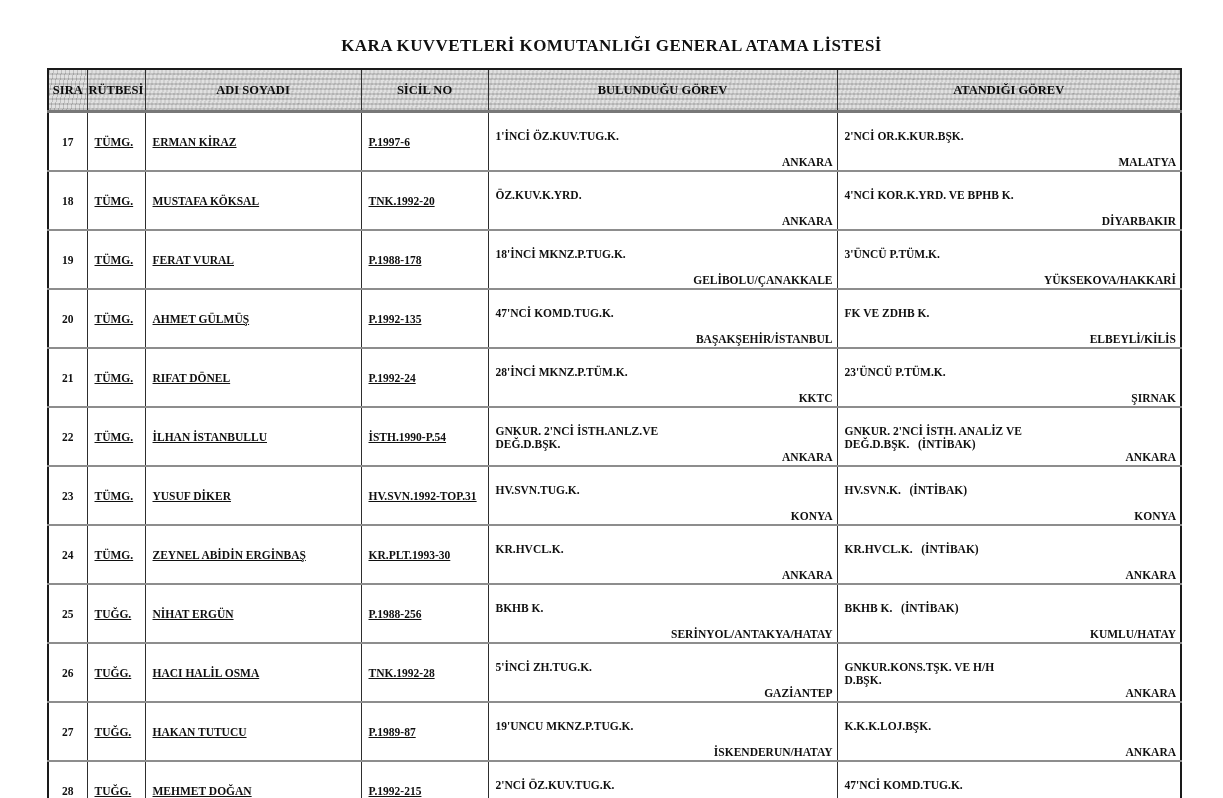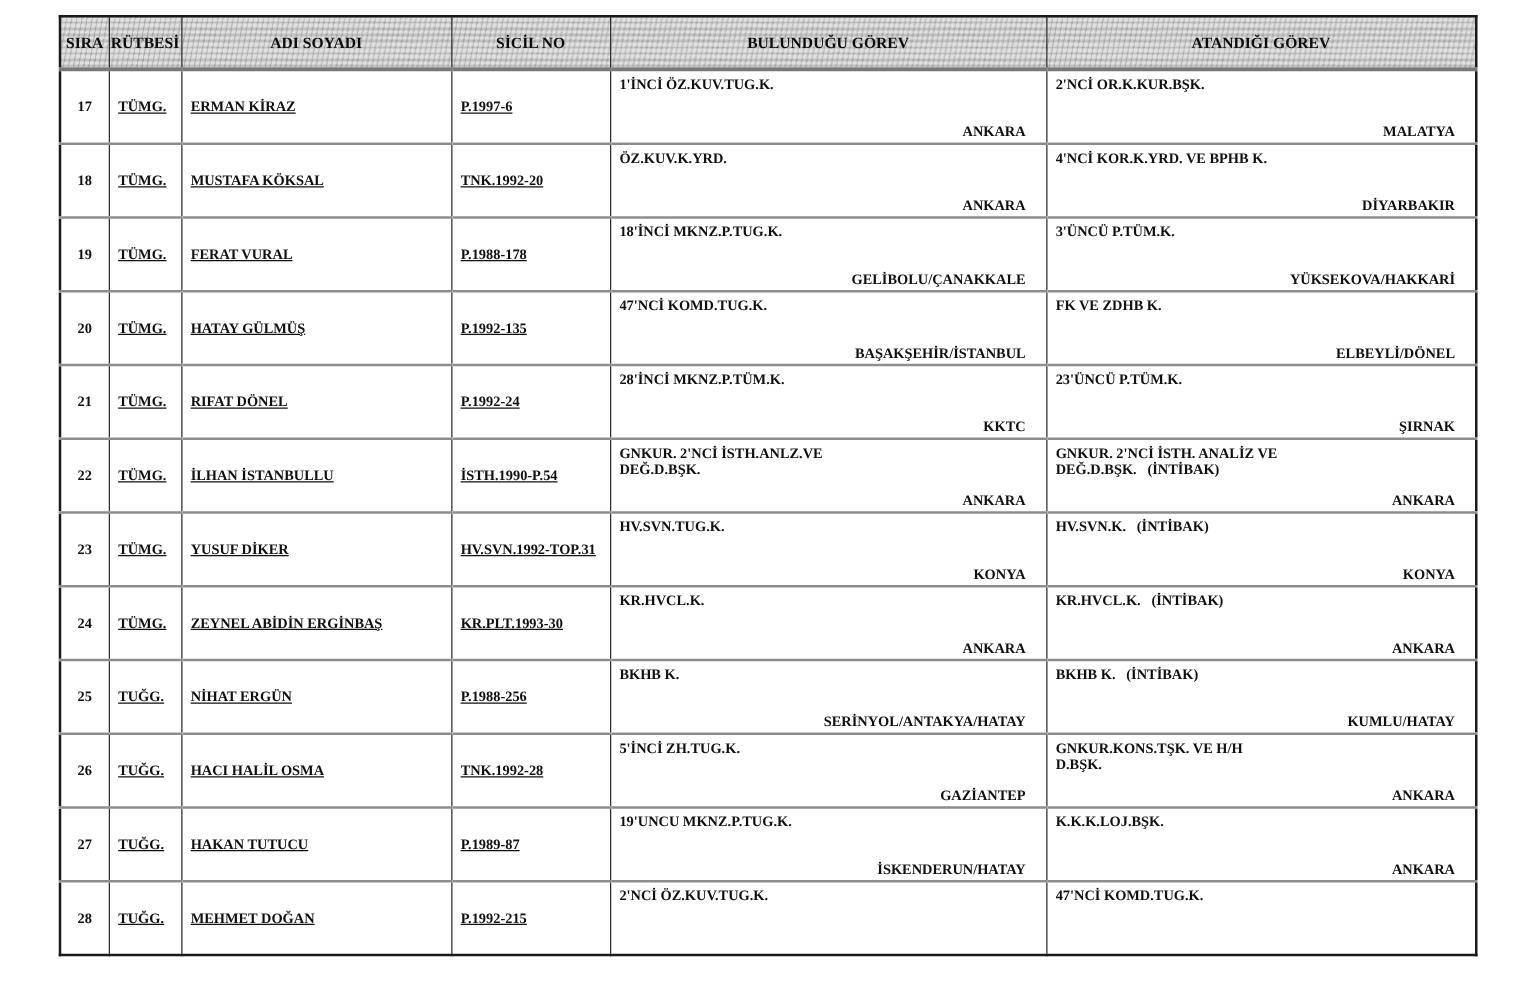--- a/index.html
+++ b/index.html
@@ -68,32 +68,34 @@
   td.cell-sira { text-align: center; }
   td.cell-rutbesi, td.cell-adi-soyadi, td.cell-sicil-no { padding-left: 7px; text-decoration: underline; }
   td.gorev-cell {
     position: relative;
     vertical-align: top;
     padding: 5px 6px 14px 7px;
   }
   .gorev-text {
     white-space: pre-wrap;
     line-height: 13px;
+    margin-top: 12px;
   }
   .yer-text {
     position: absolute;
-    right: 16px;
+    right: 4px;
     bottom: 1px;
     line-height: 13px;
   }
 </style>
 </head>
 <body>
 
 <div class="page">
+  <div class="page-title">KARA KUVVETLERİ KOMUTANLIĞI GENERAL ATAMA LİSTESİ</div>
 
   <table class="atama-table">
     <colgroup>
       <col class="c-sira">
         <col class="c-rutbe">
         <col class="c-ad">
         <col class="c-sicil">
         <col class="c-bulun">
         <col class="c-atan">
     </colgroup>
@@ -146,29 +148,29 @@
             <div class="yer-text">GELİBOLU/ÇANAKKALE</div>
           </td>
           <td class="gorev-cell cell-atandigi-gorev">
             <div class="gorev-text">3'ÜNCÜ P.TÜM.K.</div>
             <div class="yer-text">YÜKSEKOVA/HAKKARİ</div>
           </td>
         </tr>
         <tr>
           <td class="cell-sira">20</td>
           <td class="cell-rutbesi">TÜMG.</td>
-          <td class="cell-adi-soyadi">HATAY GÜLMÜŞ</td>
+          <td class="cell-adi-soyadi">AHMET GÜLMÜŞ</td>
           <td class="cell-sicil-no">P.1992-135</td>
           <td class="gorev-cell cell-bulundugu-gorev">
             <div class="gorev-text">47'NCİ KOMD.TUG.K.</div>
             <div class="yer-text">BAŞAKŞEHİR/İSTANBUL</div>
           </td>
           <td class="gorev-cell cell-atandigi-gorev">
             <div class="gorev-text">FK VE ZDHB K.</div>
-            <div class="yer-text">ELBEYLİ/DÖNEL</div>
+            <div class="yer-text">ELBEYLİ/KİLİS</div>
           </td>
         </tr>
         <tr>
           <td class="cell-sira">21</td>
           <td class="cell-rutbesi">TÜMG.</td>
           <td class="cell-adi-soyadi">RIFAT DÖNEL</td>
           <td class="cell-sicil-no">P.1992-24</td>
           <td class="gorev-cell cell-bulundugu-gorev">
             <div class="gorev-text">28'İNCİ MKNZ.P.TÜM.K.</div>
             <div class="yer-text">KKTC</div>

